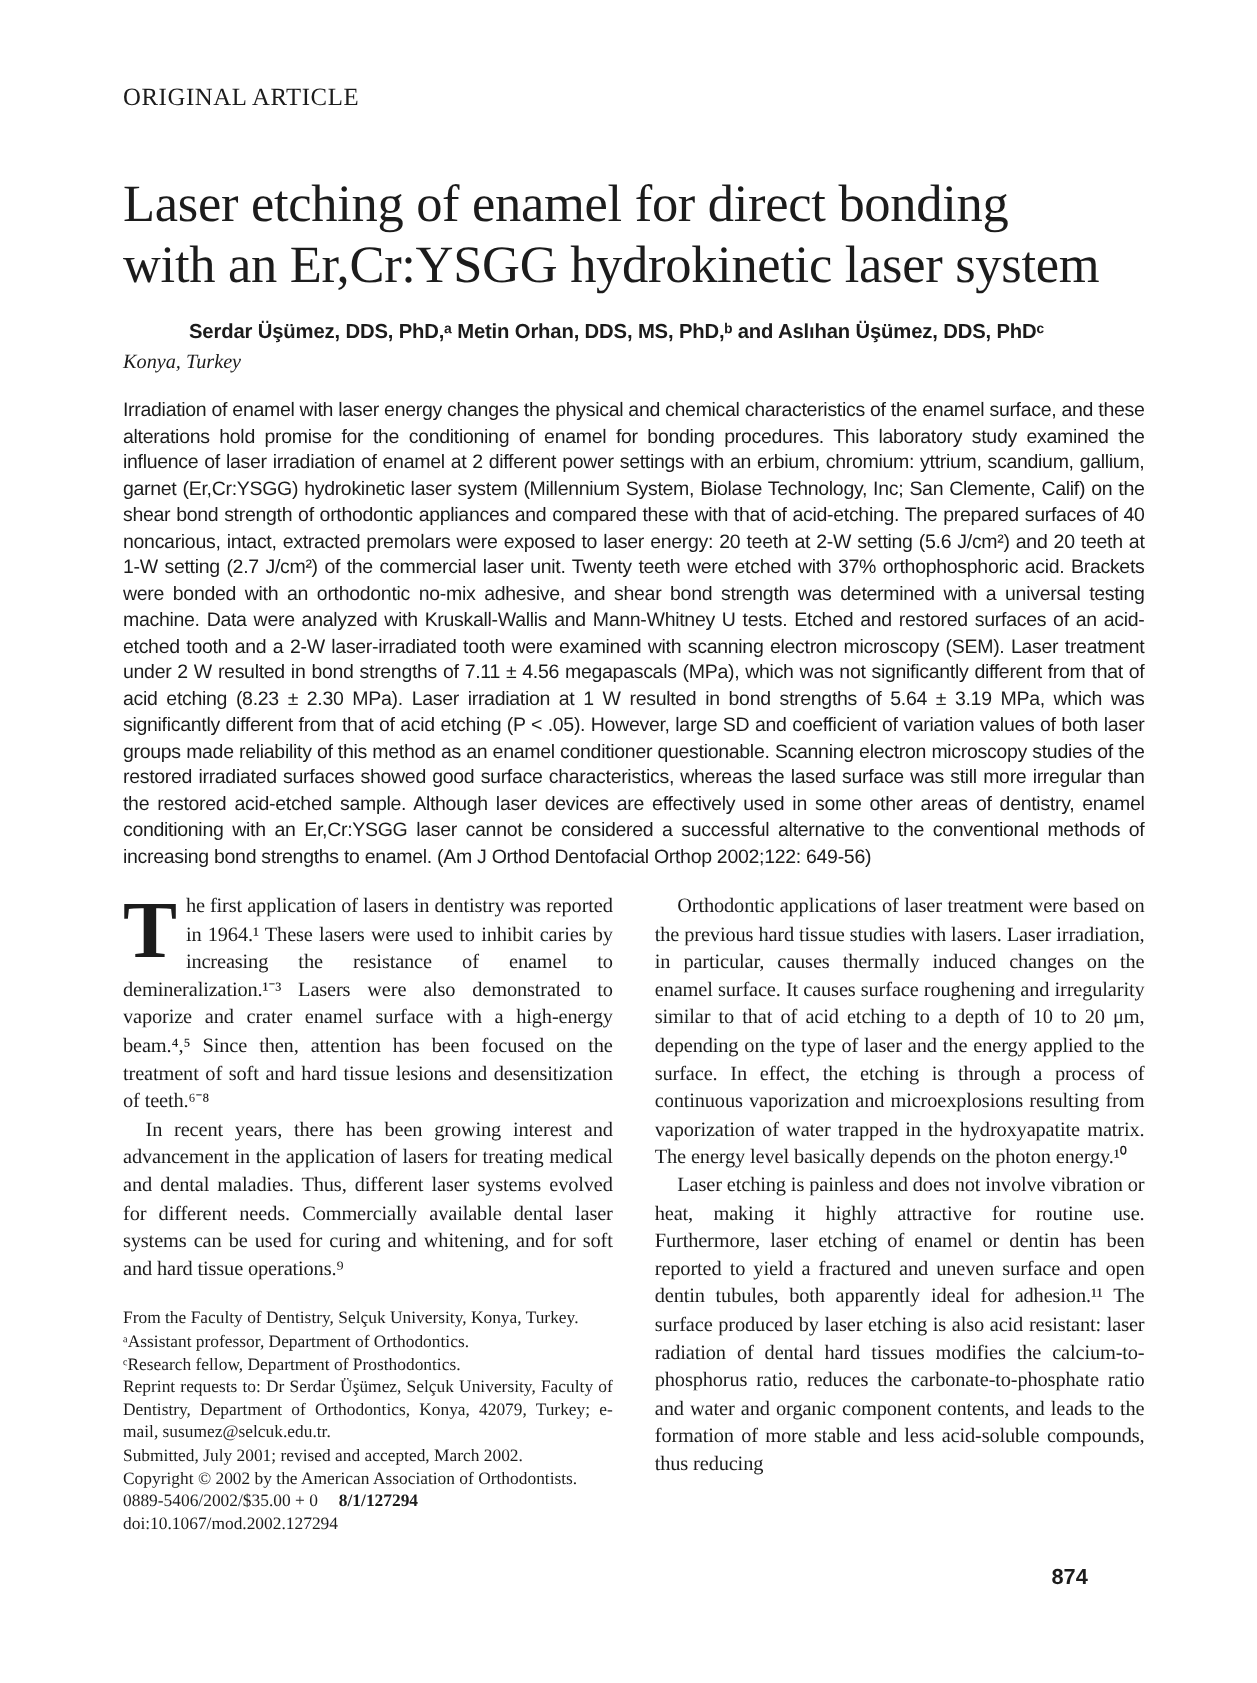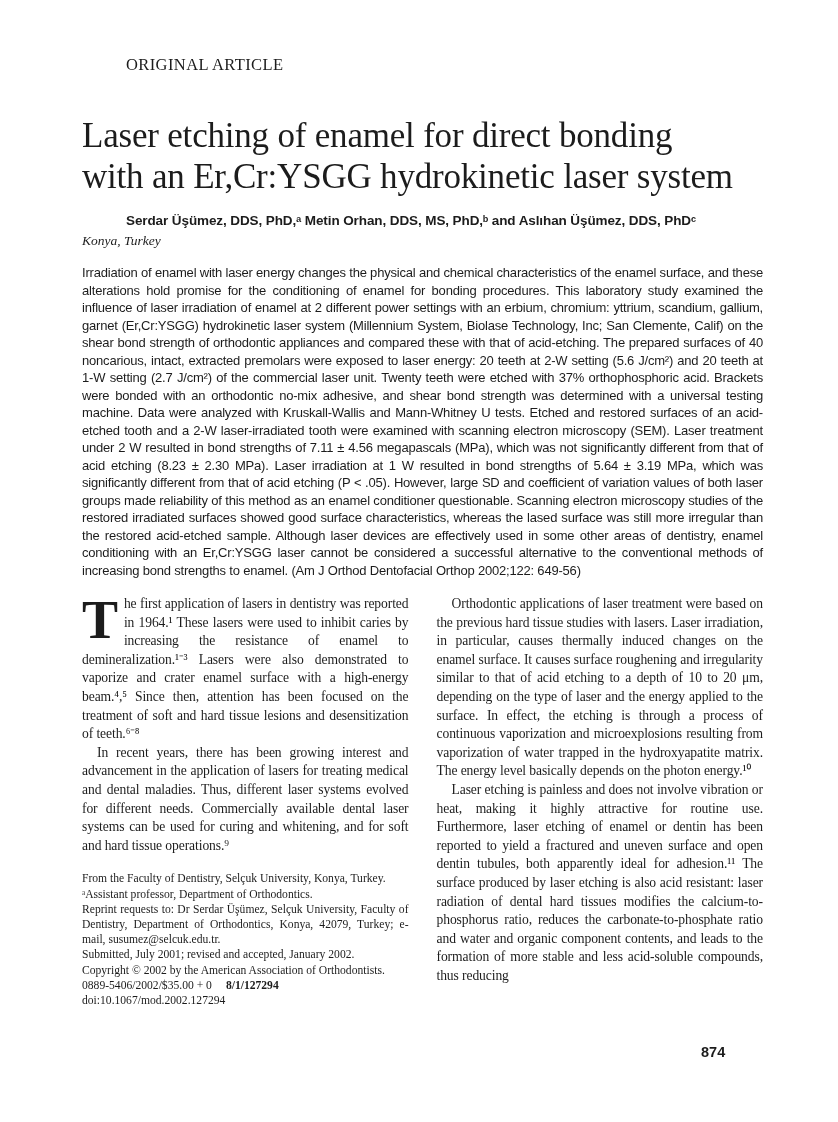--- a/index.html
+++ b/index.html
@@ -16,21 +16,20 @@
     position: absolute;
     left: 82px;
     top: 0;
     width: 681px;
   }
   .kicker {
     margin-top: 55px;
     font-family: "Liberation Serif", serif;
     font-size: 16.5px;
     letter-spacing: 0.4px;
-    margin-left: 44px;
   }
   .title {
     margin-top: 40px;
     font-family: "Liberation Serif", serif;
     font-weight: 400;
     font-size: 35px;
     line-height: 41px;
     letter-spacing: -0.2px;
   }
   .title span { display: block; }
@@ -118,22 +117,23 @@
 
     <div class="columns">
 
       <div class="col">
         <p class="para"><span class="dropcap">T</span><span>he first application of lasers in dentistry was reported in 1964.¹ These lasers were used to inhibit caries by increasing the resistance of enamel to demineralization.¹⁻³ Lasers were also demonstrated to vaporize and crater enamel surface with a high-energy beam.⁴,⁵ Since then, attention has been focused on the treatment of soft and hard tissue lesions and desensitization of teeth.⁶⁻⁸</span></p>
         <p class="para indent">In recent years, there has been growing interest and advancement in the application of lasers for treating medical and dental maladies. Thus, different laser systems evolved for different needs. Commercially available dental laser systems can be used for curing and whitening, and for soft and hard tissue operations.⁹</p>
 
         <div class="footnotes">
           <div>From the Faculty of Dentistry, Selçuk University, Konya, Turkey.</div>
           <div>ᵃAssistant professor, Department of Orthodontics.</div>
+          <div>ᶜResearch fellow, Department of Prosthodontics.</div>
           <div>Reprint requests to: Dr Serdar Üşümez, Selçuk University, Faculty of Dentistry, Department of Orthodontics, Konya, 42079, Turkey; e-mail, susumez@selcuk.edu.tr.</div>
-          <div>Submitted, July 2001; revised and accepted, January 2002.</div>
+          <div>Submitted, July 2001; revised and accepted, March 2002.</div>
           <div>Copyright © 2002 by the American Association of Orthodontists.</div>
           <div class="fn-codes">
             <span>0889-5406/2002/$35.00 + 0</span><span class="code">8/1/127294</span>
           </div>
           <div>doi:10.1067/mod.2002.127294</div>
         </div>
       </div>
 
       <div class="col">
         <p class="para indent">Orthodontic applications of laser treatment were based on the previous hard tissue studies with lasers. Laser irradiation, in particular, causes thermally induced changes on the enamel surface. It causes surface roughening and irregularity similar to that of acid etching to a depth of 10 to 20 μm, depending on the type of laser and the energy applied to the surface. In effect, the etching is through a process of continuous vaporization and microexplosions resulting from vaporization of water trapped in the hydroxyapatite matrix. The energy level basically depends on the photon energy.¹⁰</p>

